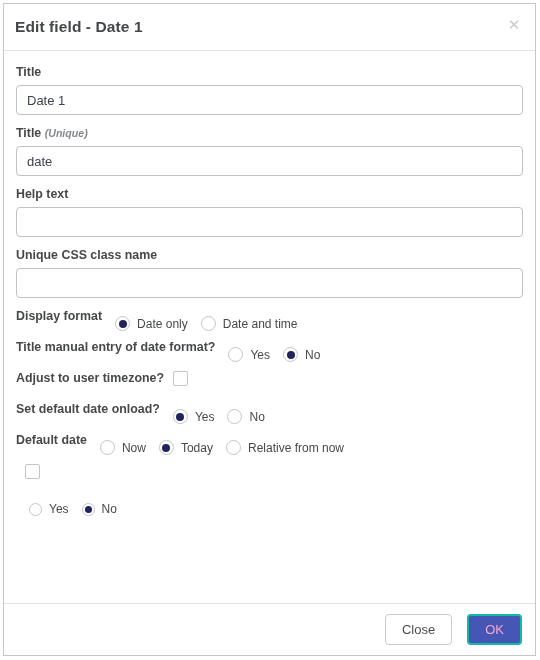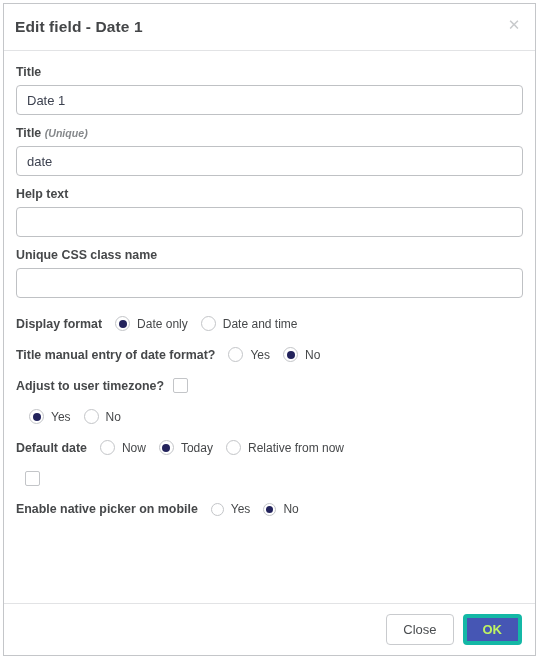--- a/index.html
+++ b/index.html
@@ -96,21 +96,20 @@
     font-family: "Liberation Sans", sans-serif;
     font-size: 13px;
     color: #3d4250;
     outline: none;
   }
   .text-input::placeholder { color: #a9acb0; }
 
   
   .option-row {
     display: flex;
-    align-items: center;
     height: 29px;
     margin-top: 2px;
   }
   .option-row.tight { height: 28px; }
 
   .row-label {
     font-size: 12.4px;
     font-weight: bold;
     color: #46484a;
     white-space: nowrap;
@@ -166,41 +165,41 @@
   
   .modal-footer {
     height: 52px;
     min-height: 52px;
     border-top: 1px solid #e2e3e5;
     display: flex;
     align-items: center;
     justify-content: flex-end;
     padding: 0 13px 0 0;
     box-sizing: border-box;
-    gap: 9px;
+    gap: 15px;
   }
   .btn {
     font-family: "Liberation Sans", sans-serif;
     font-size: 13px;
     border-radius: 4px;
     height: 31px;
     padding: 0 16px;
     cursor: pointer;
     box-sizing: border-box;
   }
   .btn-secondary {
     background: #ffffff;
     border: 1px solid #c9cbce;
     color: #4a4d50;
   }
   .btn-primary {
     background: #4656b4;
-    border: 4px solid #14b8a6;
-    color: #bef264;
-    font-weight: bold;
+    border: 2px solid #14b8a6;
+    color: #f9a8d4;
+    font-weight: normal;
     min-width: 47px;
   }
 </style>
 </head>
 <body>
 
 <div class="modal">
 
   <div class="modal-header">
     <div class="modal-title">Edit field - Date 1</div>
@@ -252,20 +251,21 @@
         <span class="choice-text">No</span>
       </span>
     </div>
 
     <div class="option-row">
       <span class="row-label">Adjust to user timezone?</span>
       <span class="checkbox"></span>
     </div>
 
     <div class="option-row">
+      <span class="row-label">Set default date onload?</span>
       <span class="choice">
         <span class="radio checked"></span>
         <span class="choice-text">Yes</span>
       </span>
       <span class="choice">
         <span class="radio"></span>
         <span class="choice-text">No</span>
       </span>
     </div>
 
@@ -283,21 +283,20 @@
         <span class="radio"></span>
         <span class="choice-text">Relative from now</span>
       </span>
     </div>
 
     <div class="option-row">
       <span class="checkbox"></span>
     </div>
 
     <div class="option-row tight">
-      <span class="row-label">Enable native picker on mobile</span>
       <span class="choice">
         <span class="radio small"></span>
         <span class="choice-text">Yes</span>
       </span>
       <span class="choice">
         <span class="radio small checked"></span>
         <span class="choice-text">No</span>
       </span>
     </div>
 

